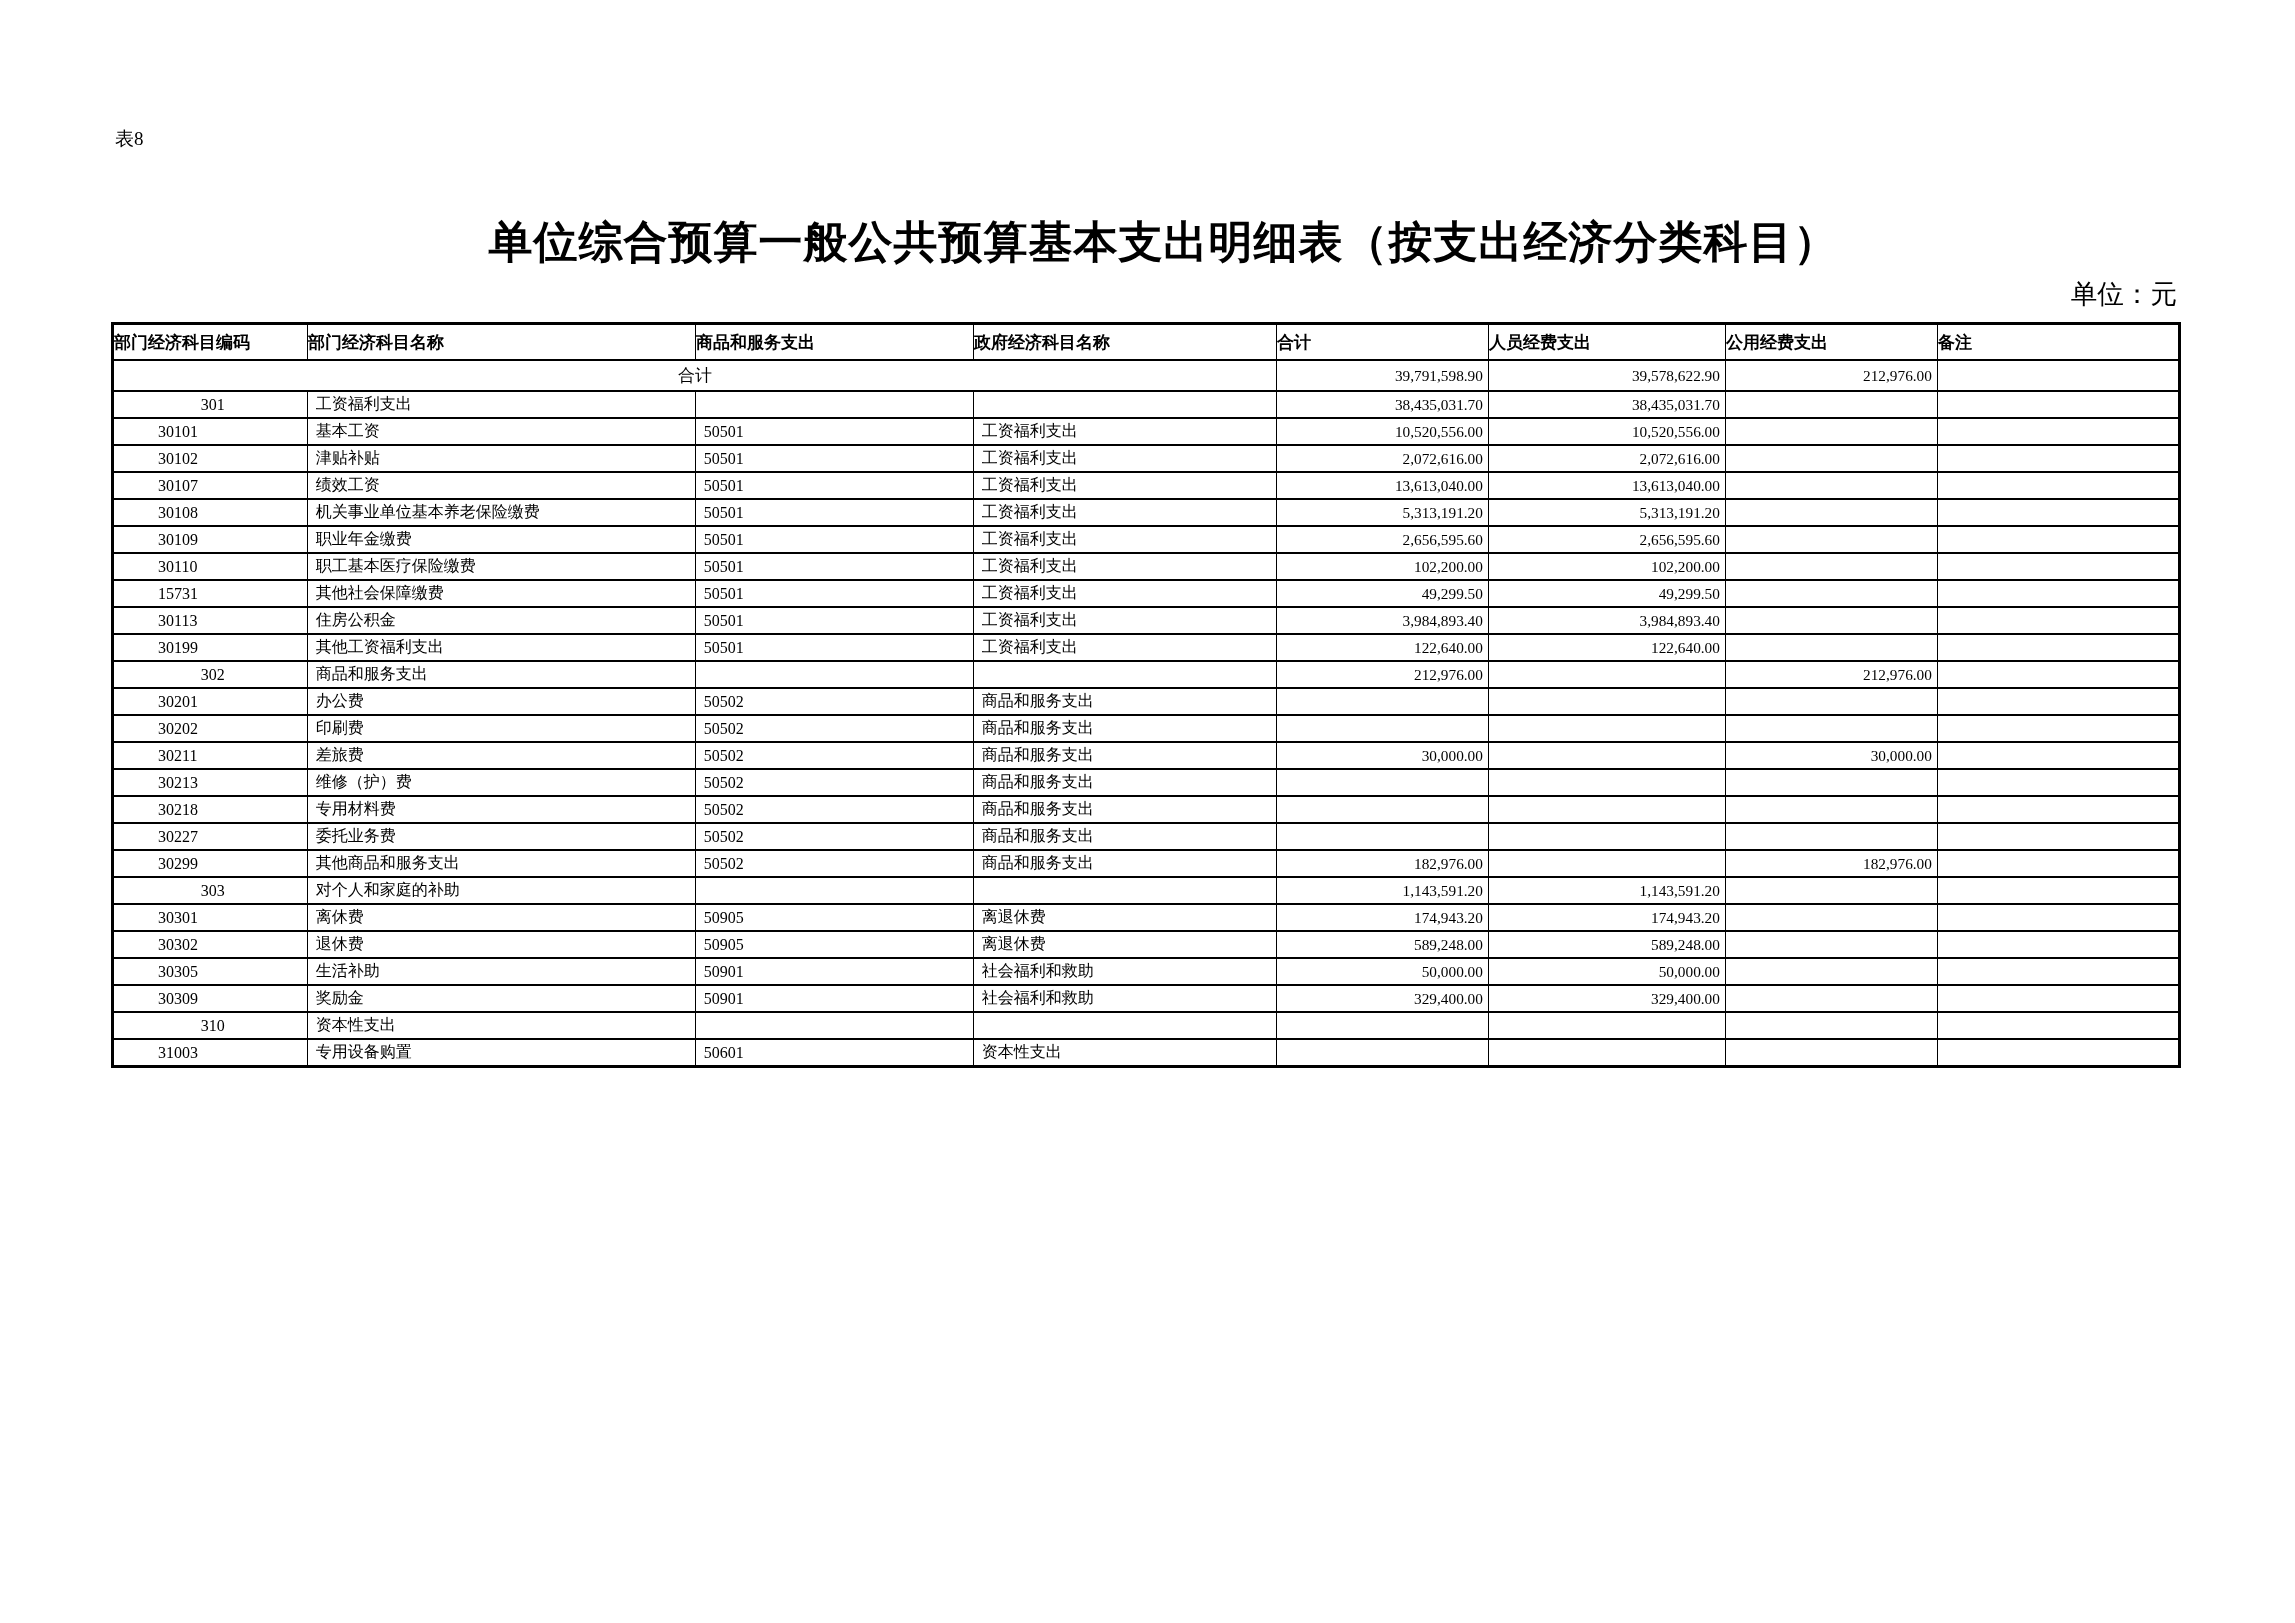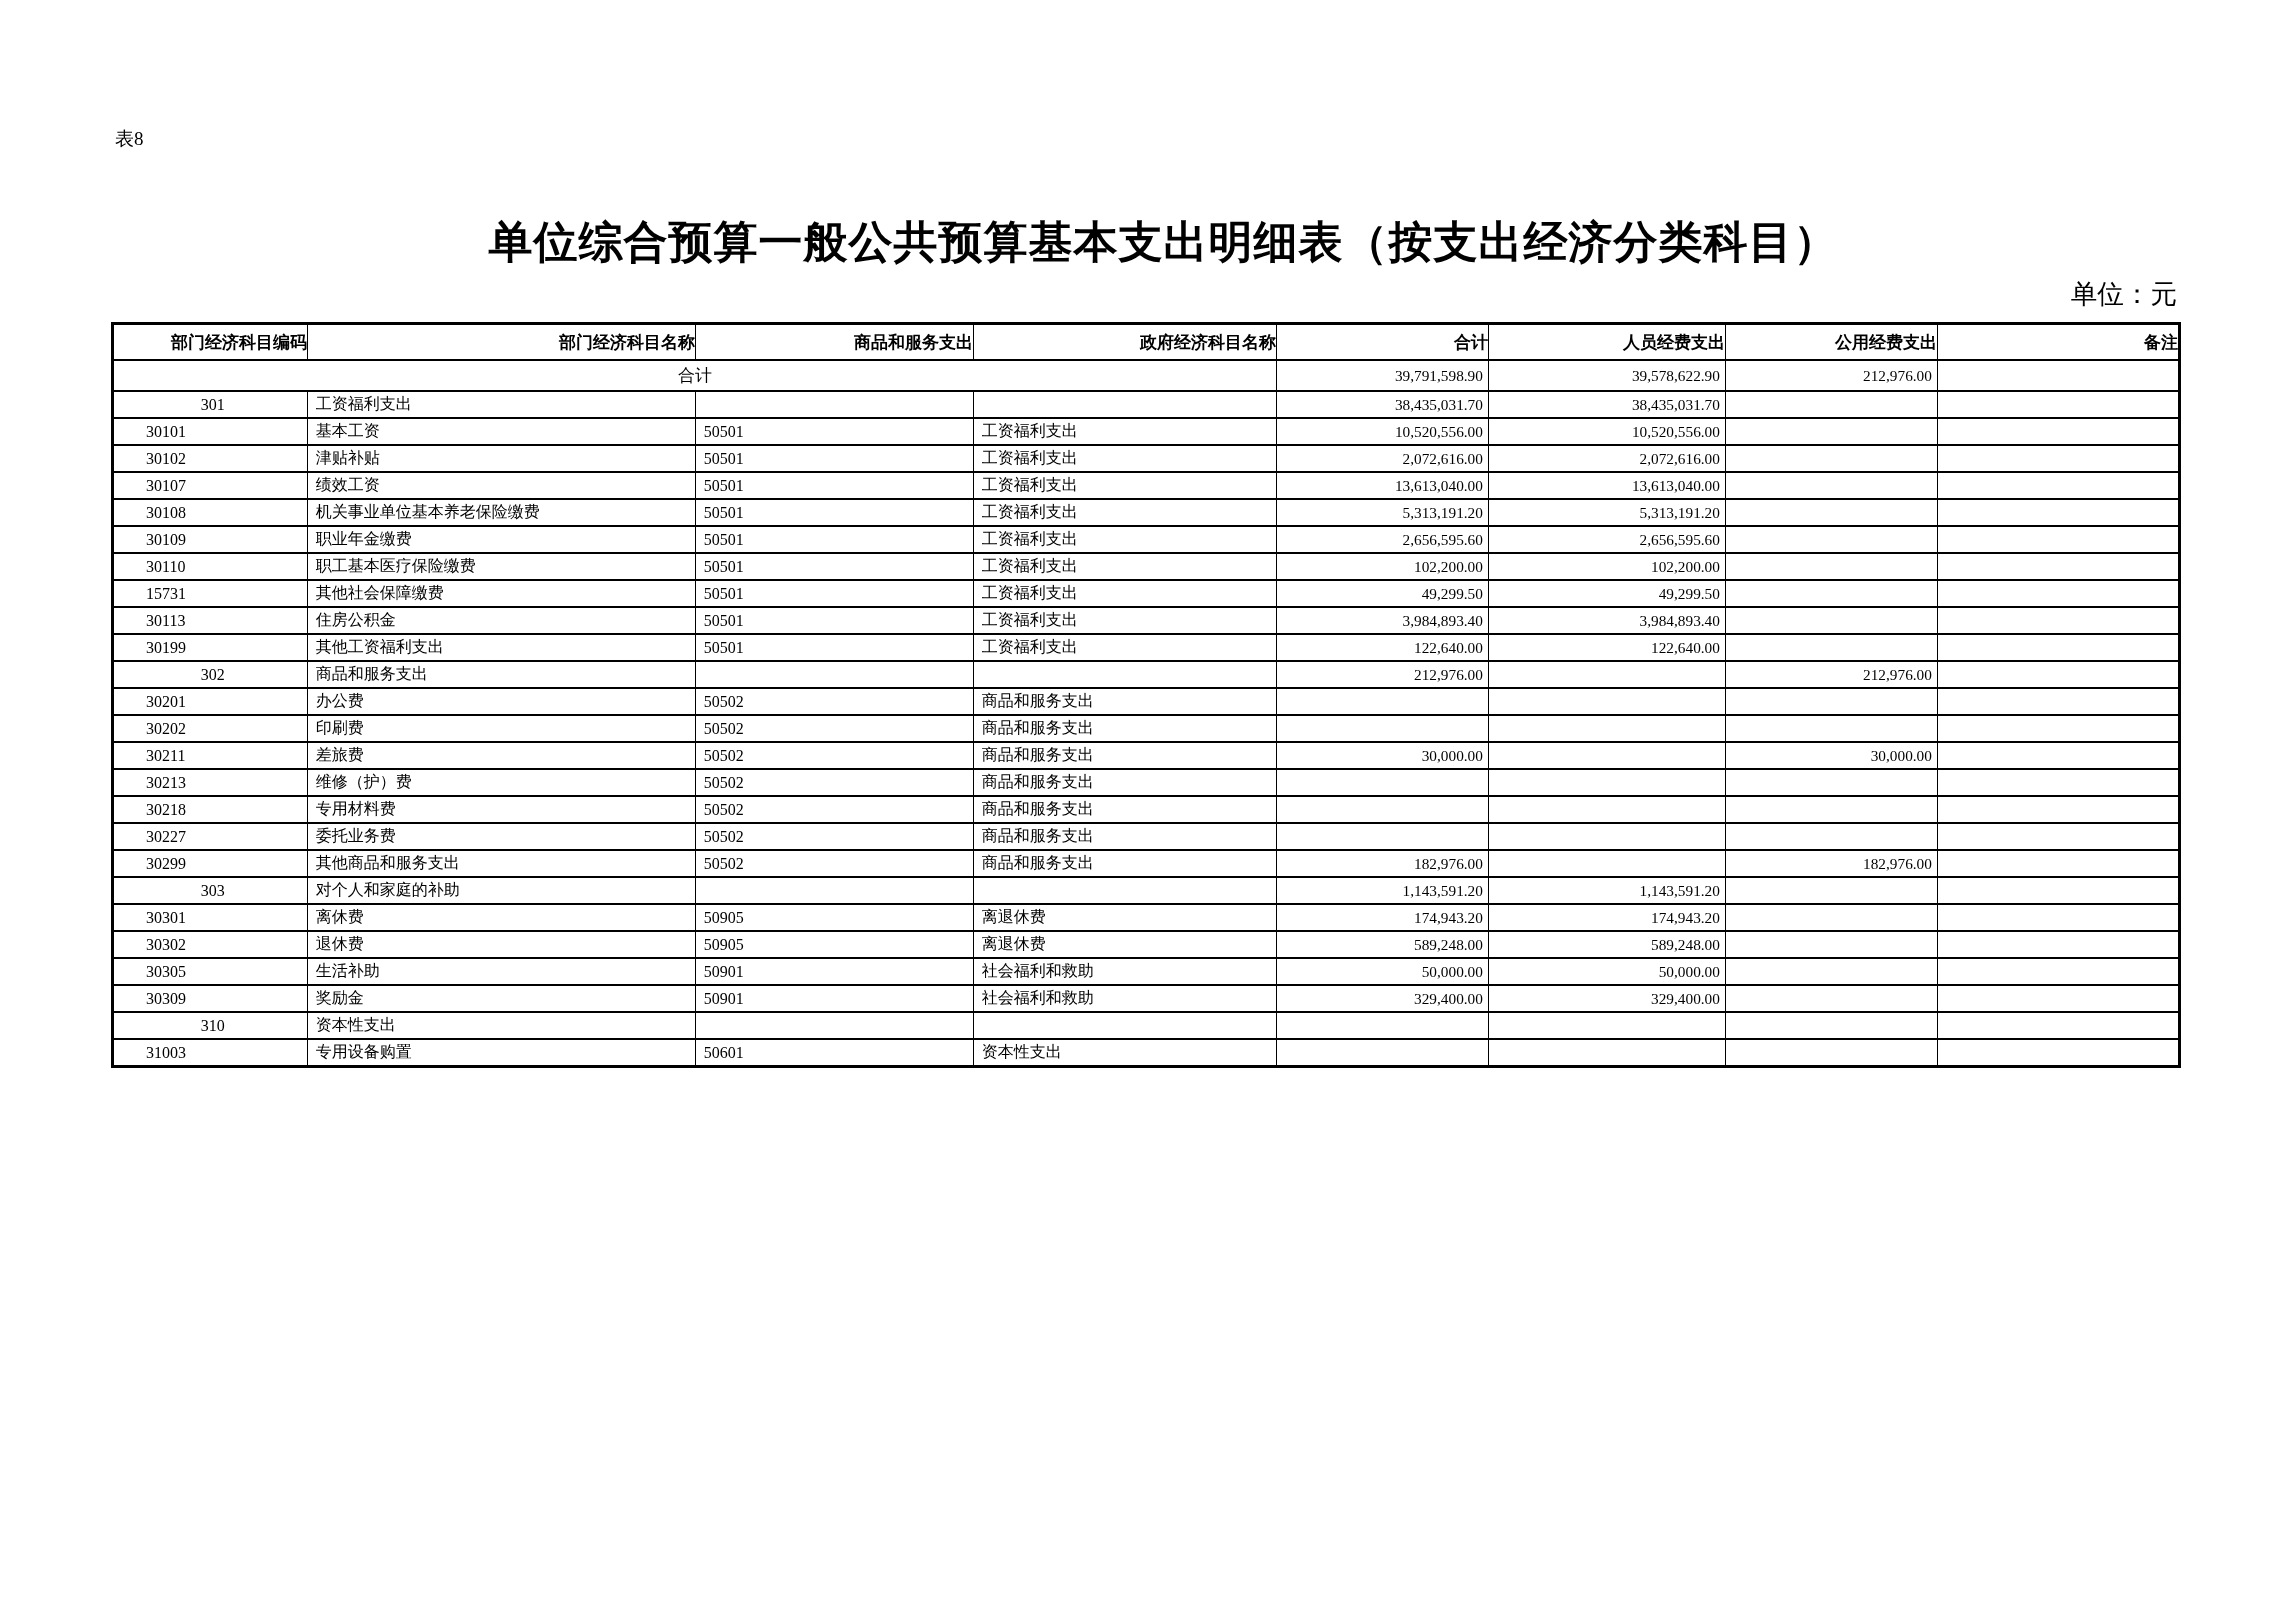--- a/index.html
+++ b/index.html
@@ -28,31 +28,31 @@
     width: 2067px; table-layout: fixed;
     border-collapse: collapse; border: 3.1px solid #000;
   }
   th, td {
     border: solid #000; border-width: 2px 1px;
     overflow: hidden; white-space: nowrap;
     padding: 0; vertical-align: middle;
   }
   thead th {
     height: 34px; font-size: 17px; font-weight: bold;
-    text-align: right;
+    text-align: left;
     font-family: "Liberation Sans", "DejaVu Sans", sans-serif;
   }
   tbody td { height: 25px; font-size: 16px; }
   tr.summary-row td { height: 29px; }
   td.center { text-align: center; font-size: 17px; }
   td.num { text-align: right; padding-right: 5.1px; font-size: 15.3px; }
   td.text { text-align: left; padding-left: 7.7px; }
   td.code { text-align: left; }
   tr.parent td.code { padding-left: 4.6px; text-align: center; }
-  tr.child  td.code { padding-left: 32px; }
+  tr.child  td.code { padding-left: 44px; }
 </style>
 </head>
 <body>
 
 <div class="sheet-label">表8</div>
 
 <h1 class="page-title">单位综合预算一般公共预算基本支出明细表（按支出经济分类科目）</h1>
 
 <div class="unit-label">单位：元</div>
 

